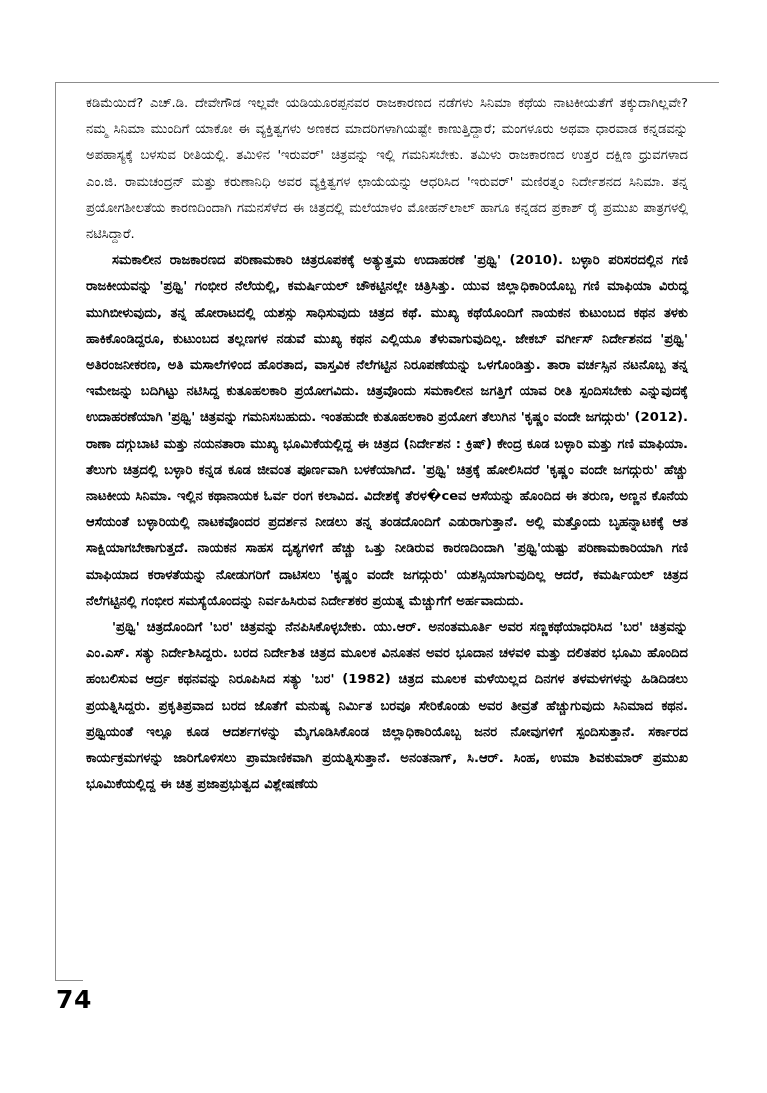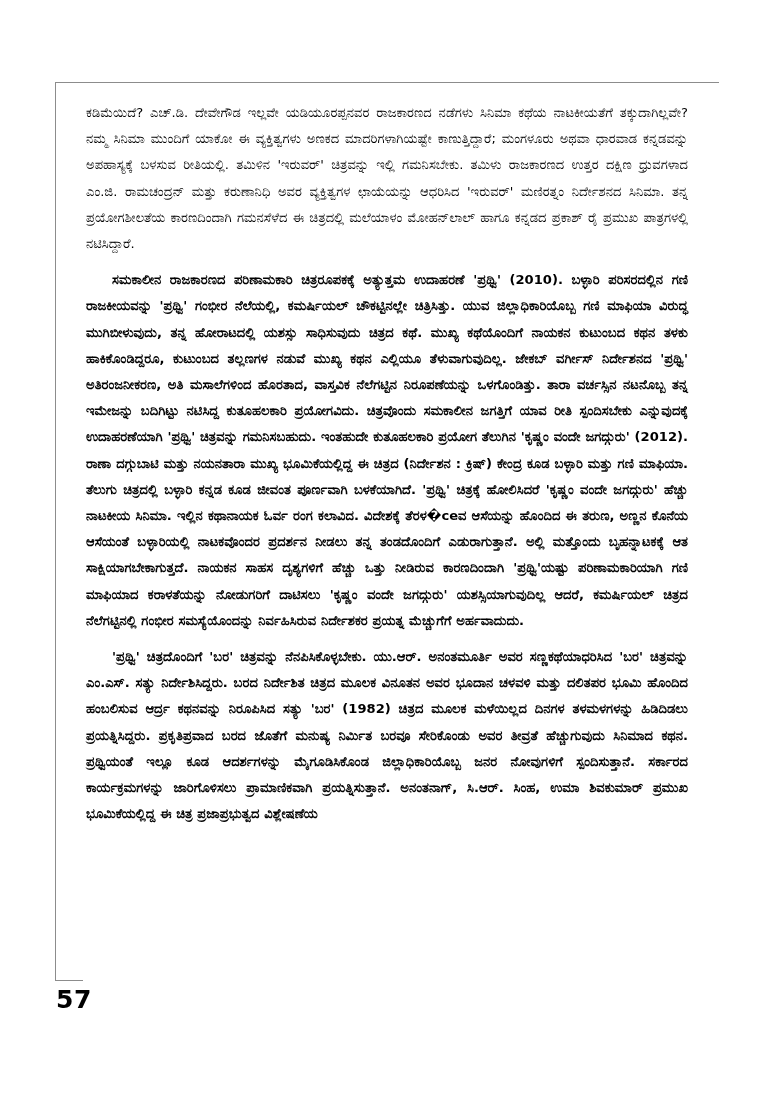--- a/index.html
+++ b/index.html
@@ -54,21 +54,21 @@
     color: #000000;
     letter-spacing: 0.5px;
   }
   .content {
     position: absolute;
     left: 86px;
     top: 90px;
     width: 602px;
   }
   .para {
-    margin: 10px 0 0 0;
+    margin: 0 0 0 0;
     font-family: "DejaVu Sans", "Liberation Sans", sans-serif;
     font-size: 13.1px;
     line-height: 26.2px;
     color: #000000;
     text-align: justify;
     text-justify: inter-word;
     word-spacing: 0.2px;
   }
   .para.indent {
     text-indent: 26px;
@@ -77,21 +77,21 @@
 </style>
 </head>
 <body>
 
 <div class="page">
 
   <div class="top-rule"></div>
   <div class="left-rule"></div>
   <div class="bottom-rule"></div>
 
-  <div class="page-number">57</div>
+  <div class="page-number">74</div>
 
   <div class="content">
     <p class="para">ಕಡಿಮೆಯಿದೆ? ಎಚ್.ಡಿ. ದೇವೇಗೌಡ ಇಲ್ಲವೇ ಯಡಿಯೂರಪ್ಪನವರ ರಾಜಕಾರಣದ ನಡೆಗಳು ಸಿನಿಮಾ ಕಥೆಯ ನಾಟಕೀಯತೆಗೆ ತಕ್ಕುದಾಗಿಲ್ಲವೇ? ನಮ್ಮ ಸಿನಿಮಾ ಮುಂದಿಗೆ ಯಾಕೋ ಈ ವ್ಯಕ್ತಿತ್ವಗಳು ಅಣಕದ ಮಾದರಿಗಳಾಗಿಯಷ್ಟೇ ಕಾಣುತ್ತಿದ್ದಾರೆ; ಮಂಗಳೂರು ಅಥವಾ ಧಾರವಾಡ ಕನ್ನಡವನ್ನು ಅಪಹಾಸ್ಯಕ್ಕೆ ಬಳಸುವ ರೀತಿಯಲ್ಲಿ. ತಮಿಳಿನ 'ಇರುವರ್' ಚಿತ್ರವನ್ನು ಇಲ್ಲಿ ಗಮನಿಸಬೇಕು. ತಮಿಳು ರಾಜಕಾರಣದ ಉತ್ತರ ದಕ್ಷಿಣ ಧ್ರುವಗಳಾದ ಎಂ.ಜಿ. ರಾಮಚಂದ್ರನ್ ಮತ್ತು ಕರುಣಾನಿಧಿ ಅವರ ವ್ಯಕ್ತಿತ್ವಗಳ ಛಾಯೆಯನ್ನು ಆಧರಿಸಿದ 'ಇರುವರ್' ಮಣಿರತ್ನಂ ನಿರ್ದೇಶನದ ಸಿನಿಮಾ. ತನ್ನ ಪ್ರಯೋಗಶೀಲತೆಯ ಕಾರಣದಿಂದಾಗಿ ಗಮನಸೆಳೆದ ಈ ಚಿತ್ರದಲ್ಲಿ ಮಲೆಯಾಳಂ ಮೋಹನ್‌ಲಾಲ್ ಹಾಗೂ ಕನ್ನಡದ ಪ್ರಕಾಶ್ ರೈ ಪ್ರಮುಖ ಪಾತ್ರಗಳಲ್ಲಿ ನಟಿಸಿದ್ದಾರೆ.</p>
     <p class="para indent">ಸಮಕಾಲೀನ ರಾಜಕಾರಣದ ಪರಿಣಾಮಕಾರಿ ಚಿತ್ರರೂಪಕಕ್ಕೆ ಅತ್ಯುತ್ತಮ ಉದಾಹರಣೆ 'ಪ್ರಥ್ವಿ' (2010). ಬಳ್ಳಾರಿ ಪರಿಸರದಲ್ಲಿನ ಗಣಿ ರಾಜಕೀಯವನ್ನು 'ಪ್ರಥ್ವಿ' ಗಂಭೀರ ನೆಲೆಯಲ್ಲಿ, ಕಮರ್ಷಿಯಲ್ ಚೌಕಟ್ಟಿನಲ್ಲೇ ಚಿತ್ರಿಸಿತ್ತು. ಯುವ ಜಿಲ್ಲಾಧಿಕಾರಿಯೊಬ್ಬ ಗಣಿ ಮಾಫಿಯಾ ವಿರುದ್ಧ ಮುಗಿಬೀಳುವುದು, ತನ್ನ ಹೋರಾಟದಲ್ಲಿ ಯಶಸ್ಸು ಸಾಧಿಸುವುದು ಚಿತ್ರದ ಕಥೆ. ಮುಖ್ಯ ಕಥೆಯೊಂದಿಗೆ ನಾಯಕನ ಕುಟುಂಬದ ಕಥನ ತಳಕು ಹಾಕಿಕೊಂಡಿದ್ದರೂ, ಕುಟುಂಬದ ತಲ್ಲಣಗಳ ನಡುವೆ ಮುಖ್ಯ ಕಥನ ಎಲ್ಲಿಯೂ ತೆಳುವಾಗುವುದಿಲ್ಲ. ಜೇಕಬ್ ವರ್ಗೀಸ್ ನಿರ್ದೇಶನದ 'ಪ್ರಥ್ವಿ' ಅತಿರಂಜನೀಕರಣ, ಅತಿ ಮಸಾಲೆಗಳಿಂದ ಹೊರತಾದ, ವಾಸ್ತವಿಕ ನೆಲೆಗಟ್ಟಿನ ನಿರೂಪಣೆಯನ್ನು ಒಳಗೊಂಡಿತ್ತು. ತಾರಾ ವರ್ಚಸ್ಸಿನ ನಟನೊಬ್ಬ ತನ್ನ ಇಮೇಜನ್ನು ಬದಿಗಿಟ್ಟು ನಟಿಸಿದ್ದ ಕುತೂಹಲಕಾರಿ ಪ್ರಯೋಗವಿದು. ಚಿತ್ರವೊಂದು ಸಮಕಾಲೀನ ಜಗತ್ತಿಗೆ ಯಾವ ರೀತಿ ಸ್ಪಂದಿಸಬೇಕು ಎನ್ನುವುದಕ್ಕೆ ಉದಾಹರಣೆಯಾಗಿ 'ಪ್ರಥ್ವಿ' ಚಿತ್ರವನ್ನು ಗಮನಿಸಬಹುದು. ಇಂತಹುದೇ ಕುತೂಹಲಕಾರಿ ಪ್ರಯೋಗ ತೆಲುಗಿನ 'ಕೃಷ್ಣಂ ವಂದೇ ಜಗದ್ಗುರು' (2012). ರಾಣಾ ದಗ್ಗುಬಾಟಿ ಮತ್ತು ನಯನತಾರಾ ಮುಖ್ಯ ಭೂಮಿಕೆಯಲ್ಲಿದ್ದ ಈ ಚಿತ್ರದ (ನಿರ್ದೇಶನ : ಕ್ರಿಷ್) ಕೇಂದ್ರ ಕೂಡ ಬಳ್ಳಾರಿ ಮತ್ತು ಗಣಿ ಮಾಫಿಯಾ. ತೆಲುಗು ಚಿತ್ರದಲ್ಲಿ ಬಳ್ಳಾರಿ ಕನ್ನಡ ಕೂಡ ಜೀವಂತ ಪೂರ್ಣವಾಗಿ ಬಳಕೆಯಾಗಿದೆ. 'ಪ್ರಥ್ವಿ' ಚಿತ್ರಕ್ಕೆ ಹೋಲಿಸಿದರೆ 'ಕೃಷ್ಣಂ ವಂದೇ ಜಗದ್ಗುರು' ಹೆಚ್ಚು ನಾಟಕೀಯ ಸಿನಿಮಾ. ಇಲ್ಲಿನ ಕಥಾನಾಯಕ ಓರ್ವ ರಂಗ ಕಲಾವಿದ. ವಿದೇಶಕ್ಕೆ ತೆರಳ�ceವ ಆಸೆಯನ್ನು ಹೊಂದಿದ ಈ ತರುಣ, ಅಣ್ಣನ ಕೊನೆಯ ಆಸೆಯಂತೆ ಬಳ್ಳಾರಿಯಲ್ಲಿ ನಾಟಕವೊಂದರ ಪ್ರದರ್ಶನ ನೀಡಲು ತನ್ನ ತಂಡದೊಂದಿಗೆ ಎಡುರಾಗುತ್ತಾನೆ. ಅಲ್ಲಿ ಮತ್ತೊಂದು ಬೃಹನ್ನಾಟಕಕ್ಕೆ ಆತ ಸಾಕ್ಷಿಯಾಗಬೇಕಾಗುತ್ತದೆ. ನಾಯಕನ ಸಾಹಸ ದೃಶ್ಯಗಳಿಗೆ ಹೆಚ್ಚು ಒತ್ತು ನೀಡಿರುವ ಕಾರಣದಿಂದಾಗಿ 'ಪ್ರಥ್ವಿ'ಯಷ್ಟು ಪರಿಣಾಮಕಾರಿಯಾಗಿ ಗಣಿ ಮಾಫಿಯಾದ ಕರಾಳತೆಯನ್ನು ನೋಡುಗರಿಗೆ ದಾಟಿಸಲು 'ಕೃಷ್ಣಂ ವಂದೇ ಜಗದ್ಗುರು' ಯಶಸ್ಸಿಯಾಗುವುದಿಲ್ಲ ಆದರೆ, ಕಮರ್ಷಿಯಲ್ ಚಿತ್ರದ ನೆಲೆಗಟ್ಟಿನಲ್ಲಿ ಗಂಭೀರ ಸಮಸ್ಯೆಯೊಂದನ್ನು ನಿರ್ವಹಿಸಿರುವ ನಿರ್ದೇಶಕರ ಪ್ರಯತ್ನ ಮೆಚ್ಚುಗೆಗೆ ಅರ್ಹವಾದುದು.</p>
     <p class="para indent">'ಪ್ರಥ್ವಿ' ಚಿತ್ರದೊಂದಿಗೆ 'ಬರ' ಚಿತ್ರವನ್ನು ನೆನಪಿಸಿಕೊಳ್ಳಬೇಕು. ಯು.ಆರ್. ಅನಂತಮೂರ್ತಿ ಅವರ ಸಣ್ಣಕಥೆಯಾಧರಿಸಿದ 'ಬರ' ಚಿತ್ರವನ್ನು ಎಂ.ಎಸ್. ಸತ್ಯು ನಿರ್ದೇಶಿಸಿದ್ದರು. ಬರದ ನಿರ್ದೇಶಿತ ಚಿತ್ರದ ಮೂಲಕ ವಿನೂತನ ಅವರ ಭೂದಾನ ಚಳವಳಿ ಮತ್ತು ದಲಿತಪರ ಭೂಮಿ ಹೊಂದಿದ ಹಂಬಲಿಸುವ ಆರ್ದ್ರ ಕಥನವನ್ನು ನಿರೂಪಿಸಿದ ಸತ್ಯು 'ಬರ' (1982) ಚಿತ್ರದ ಮೂಲಕ ಮಳೆಯಿಲ್ಲದ ದಿನಗಳ ತಳಮಳಗಳನ್ನು ಹಿಡಿದಿಡಲು ಪ್ರಯತ್ನಿಸಿದ್ದರು. ಪ್ರಕೃತಿಪ್ರವಾದ ಬರದ ಜೊತೆಗೆ ಮನುಷ್ಯ ನಿರ್ಮಿತ ಬರವೂ ಸೇರಿಕೊಂಡು ಅವರ ತೀವ್ರತೆ ಹೆಚ್ಚುಗುವುದು ಸಿನಿಮಾದ ಕಥನ. ಪ್ರಥ್ವಿಯಂತೆ ಇಲ್ಲೂ ಕೂಡ ಆದರ್ಶಗಳನ್ನು ಮೈಗೂಡಿಸಿಕೊಂಡ ಜಿಲ್ಲಾಧಿಕಾರಿಯೊಬ್ಬ ಜನರ ನೋವುಗಳಿಗೆ ಸ್ಪಂದಿಸುತ್ತಾನೆ. ಸರ್ಕಾರದ ಕಾರ್ಯಕ್ರಮಗಳನ್ನು ಜಾರಿಗೊಳಿಸಲು ಪ್ರಾಮಾಣಿಕವಾಗಿ ಪ್ರಯತ್ನಿಸುತ್ತಾನೆ. ಅನಂತನಾಗ್, ಸಿ.ಆರ್. ಸಿಂಹ, ಉಮಾ ಶಿವಕುಮಾರ್ ಪ್ರಮುಖ ಭೂಮಿಕೆಯಲ್ಲಿದ್ದ ಈ ಚಿತ್ರ ಪ್ರಜಾಪ್ರಭುತ್ವದ ವಿಶ್ಲೇಷಣೆಯ</p>
   </div>
 
 </div>
 
 </body></html>

